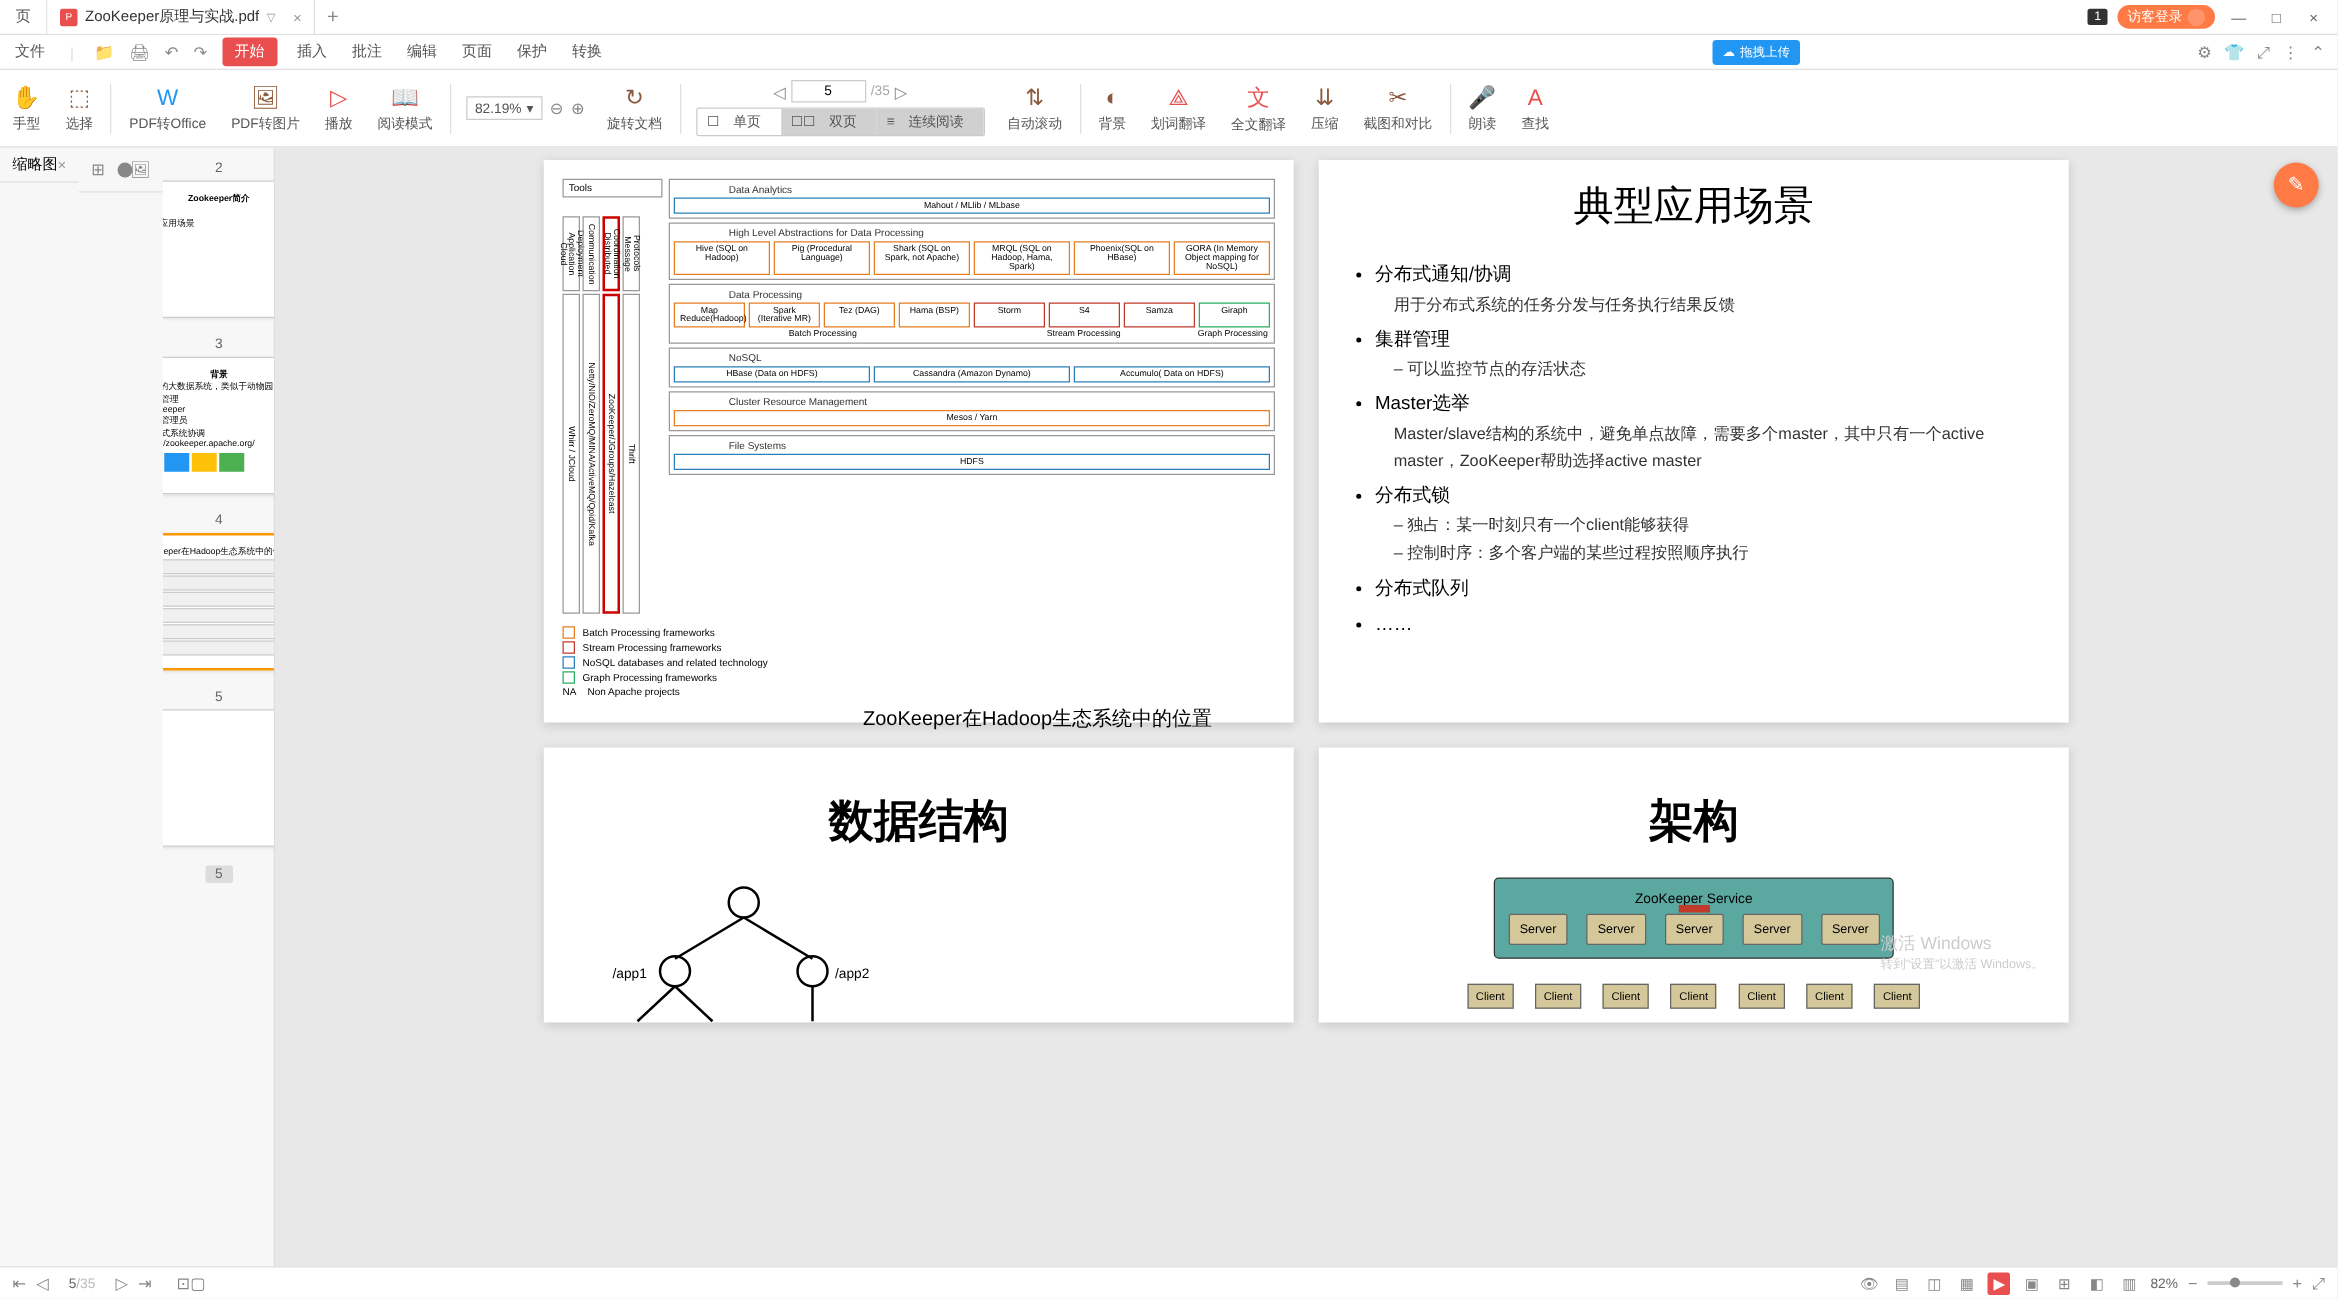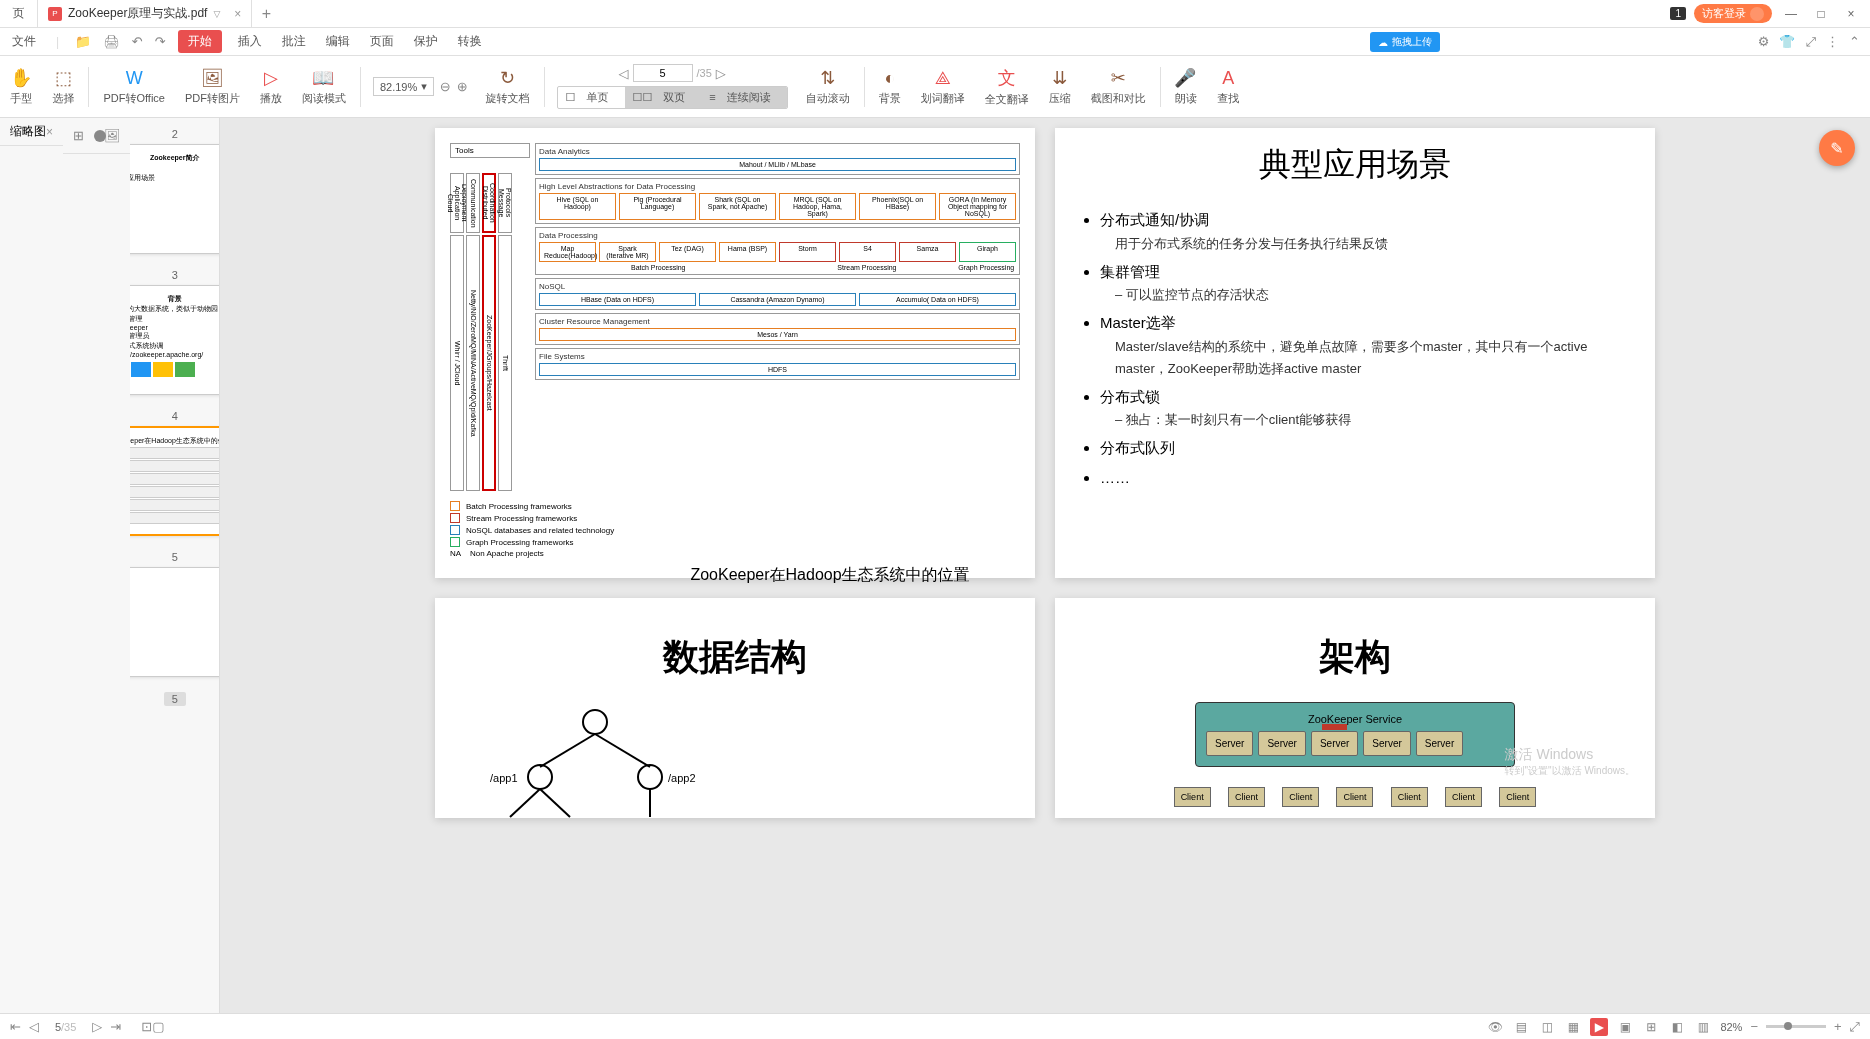--- a/index.html
+++ b/index.html
@@ -60,21 +60,21 @@
 .thumb-img.selected { border:2px solid #ff9800;}
 
 
 .content { flex:1; overflow:auto; padding:10px; display:flex; flex-wrap:wrap; gap:20px; justify-content:center; align-content:flex-start;}
 .page { width:600px; height:450px; background:#fff; box-shadow:0 2px 8px rgba(0,0,0,0.15); padding:15px; position:relative; font-size:10px;}
 .diag-left { display:flex; gap:2px;}
 .vcol { width:14px; border:1px solid #999; writing-mode:vertical-lr; text-align:center; font-size:7px; padding:2px 0; display:flex; align-items:center; justify-content:center;}
 .vcol.hl { border:2px solid #c00;}
 .diag-right { flex:1; display:flex; flex-direction:column; gap:3px;}
 .drow { border:1px solid #999; padding:3px;}
-.drow-title { font-size:8px; color:#333; margin-bottom:2px;}
+.drow-title { font-size:8px; color:#333; margin-bottom:2px;margin-left:44px;}
 .drow-boxes { display:flex; gap:3px; flex-wrap:wrap;}
 .dbox { border:1px solid #999; padding:2px 4px; font-size:7px; text-align:center; flex:1; min-width:40px;}
 .dbox.orange { border-color:#e67e22;}
 .dbox.red { border-color:#c0392b;}
 .dbox.blue { border-color:#2980b9;}
 .dbox.green { border-color:#27ae60;}
 .legend { margin-top:8px; font-size:8px;}
 .legend-row { display:flex; align-items:center; gap:6px; margin-bottom:2px;}
 .legend-sq { width:10px; height:10px; border:1.5px solid #999;}
 .page4-caption { font-size:16px; text-align:center; margin-top:5px;}
@@ -90,21 +90,21 @@
 .page6-title { font-size:36px; text-align:center; margin:20px 0;}
 .tree-svg { width:250px; height:180px;}
 .page6-body { display:flex; gap:20px; align-items:flex-start; padding:0 20px;}
 .page6-text { flex:1; font-size:14px; line-height:1.8;}
 .page6-text li { list-style:disc; margin-left:20px;}
 
 
 .page7-title { font-size:36px; text-align:center; margin:20px 0;}
 .arch-box { background:#5ba8a0; border:1px solid #333; border-radius:4px; padding:10px; width:320px; margin:0 auto;}
 .arch-title { text-align:center; font-size:11px; margin-bottom:6px;}
-.arch-servers { display:flex; justify-content:flex-start; gap:5px;}
+.arch-servers { display:flex; justify-content:flex-end; gap:15px;}
 .arch-server { background:#d4c89a; border:1px solid #666; padding:6px 8px; font-size:10px; border-radius:2px;}
 .arch-server.leader { position:relative;}
 .arch-server.leader::before { content:""; position:absolute; top:-8px; left:10px; right:10px; height:6px; background:#c0392b;}
 .arch-clients { display:flex; justify-content:space-around; margin-top:30px;}
 .arch-client { background:#d4c89a; border:1px solid #666; padding:4px 6px; font-size:9px;}
 .watermark { position:absolute; bottom:40px; right:20px; color:#ccc; font-size:14px;}
 
 
 .statusbar { height:26px; background:#fff; border-top:1px solid #ddd; display:flex; align-items:center; font-size:11px; color:#666; padding:0 10px;}
 .status-nav { display:flex; gap:8px; align-items:center;}
@@ -440,20 +440,21 @@
               <li data-plain="1" style="list-style: none;">用于分布式系统的任务分发与任务执行结果反馈</li>
             </ul></li>
           <li>集群管理<ul class="page5-sub">
               <li>可以监控节点的存活状态</li>
             </ul></li>
           <li>Master选举<ul class="page5-sub" style="padding-left: 15px; font-size: 13px;">
               <li data-plain="1" style="list-style: none;">Master/slave结构的系统中，避免单点故障，需要多个master，其中只有一个active master，ZooKeeper帮助选择active master</li>
             </ul></li>
           <li>分布式锁<ul class="page5-sub">
               <li>独占：某一时刻只有一个client能够获得</li>
+              <li>控制时序：多个客户端的某些过程按照顺序执行</li>
             </ul></li>
           <li>分布式队列</li>
           <li>……</li>
         </ul>
     </div>
 
     <div class="page" style="height:220px;">
       <h1 class="page6-title">数据结构</h1>
       <div class="page6-body">
         <svg class="tree-svg">

